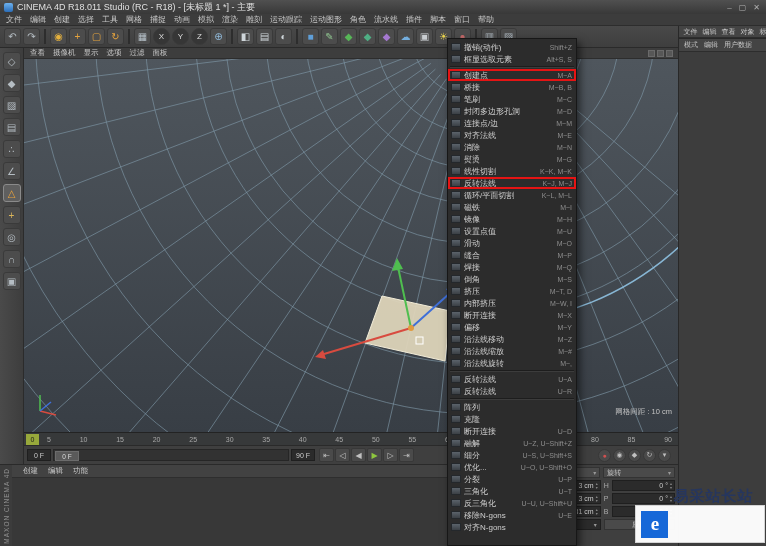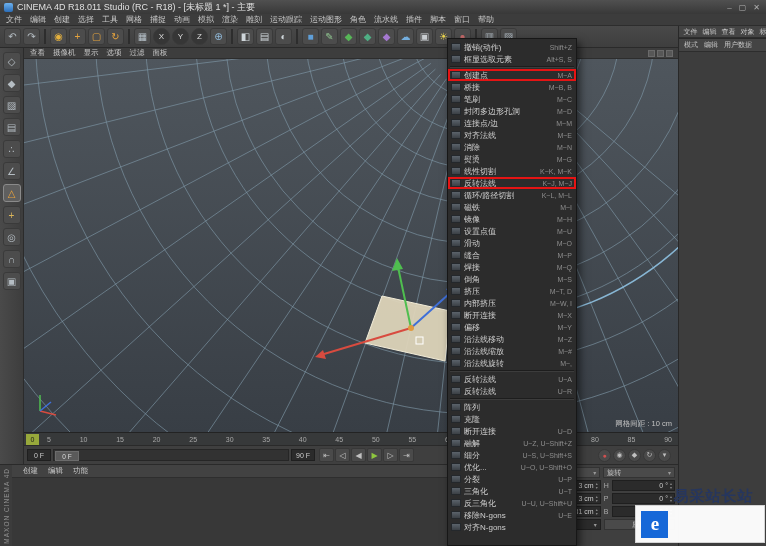--- a/index.html
+++ b/index.html
@@ -39,21 +39,21 @@
   .lb-icon.active{background:#5f5f5f;border-color:#8a8a8a;}
 
   
   .viewport{position:absolute;left:24px;top:48px;width:654px;height:384px;overflow:hidden;background:#42484e;}
   .vp-header{position:absolute;left:0;top:0;width:100%;height:11px;background:#3d3d3d;
     border-bottom:1px solid #2d2d2d;display:flex;align-items:center;z-index:2;box-sizing:border-box;padding:0 2px;}
   .vp-item{font-size:7.5px;color:#c6c6c6;padding:0 4px;white-space:nowrap;}
   .vp-icons{margin-left:auto;display:flex;gap:2px;padding-right:3px;}
   .vp-icon{width:7px;height:7px;background:#575757;border:1px solid #6a6a6a;box-sizing:border-box;}
   .vp-svg{position:absolute;left:0;top:11px;width:654px;height:373px;display:block;}
-  .grid-info{position:absolute;right:6px;bottom:3px;font-size:7.5px;color:#c2c2c2;z-index:2;}
+  .grid-info{position:absolute;right:6px;bottom:15px;font-size:7.5px;color:#c2c2c2;z-index:2;}
 
   
   .ruler{position:absolute;left:24px;top:432px;width:654px;height:13px;background:#37393a;
     border-top:1px solid #232323;display:flex;align-items:center;box-sizing:border-box;}
   .cur{width:13px;height:11px;background:#97a83b;color:#1b1b1b;font-size:7px;
     display:flex;align-items:center;justify-content:center;margin:0 2px;flex:none;}
   .ticks{flex:1;display:flex;justify-content:space-between;padding:0 6px;font-size:7px;color:#a8a8a8;}
   .tick{white-space:nowrap;}
 
   
@@ -622,21 +622,21 @@
         <span class="cm-label">线性切割</span>
         <span class="cm-sc">K~K, M~K</span>
       </div>
       <div class="cm-item hl">
         <span class="cm-ico"></span>
         <span class="cm-label">反转法线</span>
         <span class="cm-sc">K~J, M~J</span>
       </div>
       <div class="cm-item">
         <span class="cm-ico"></span>
-        <span class="cm-label">循环/路径切割</span>
+        <span class="cm-label">循环/平面切割</span>
         <span class="cm-sc">K~L, M~L</span>
       </div>
       <div class="cm-item">
         <span class="cm-ico"></span>
         <span class="cm-label">磁铁</span>
         <span class="cm-sc">M~I</span>
       </div>
       <div class="cm-item">
         <span class="cm-ico"></span>
         <span class="cm-label">镜像</span>

